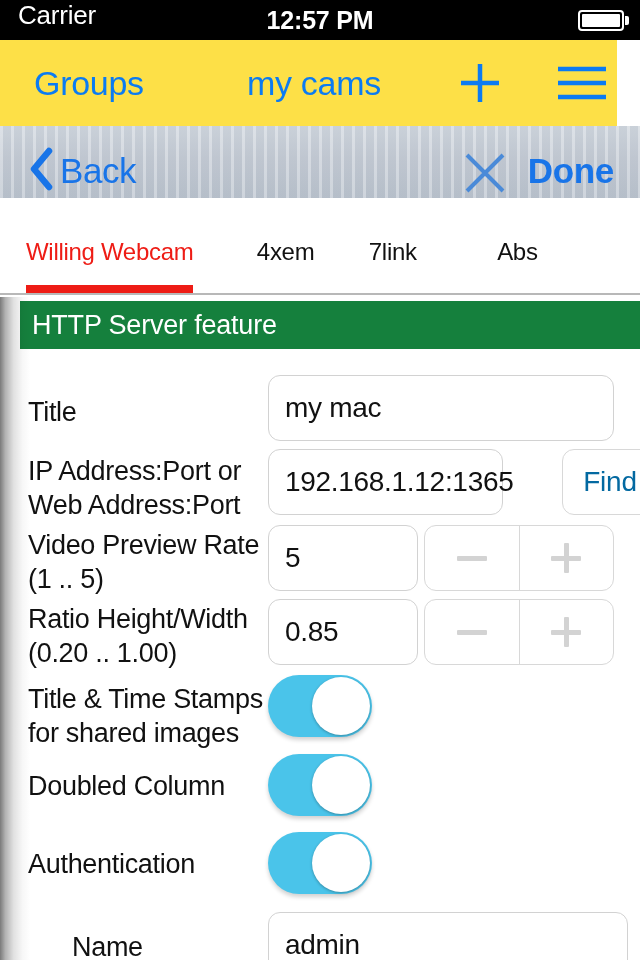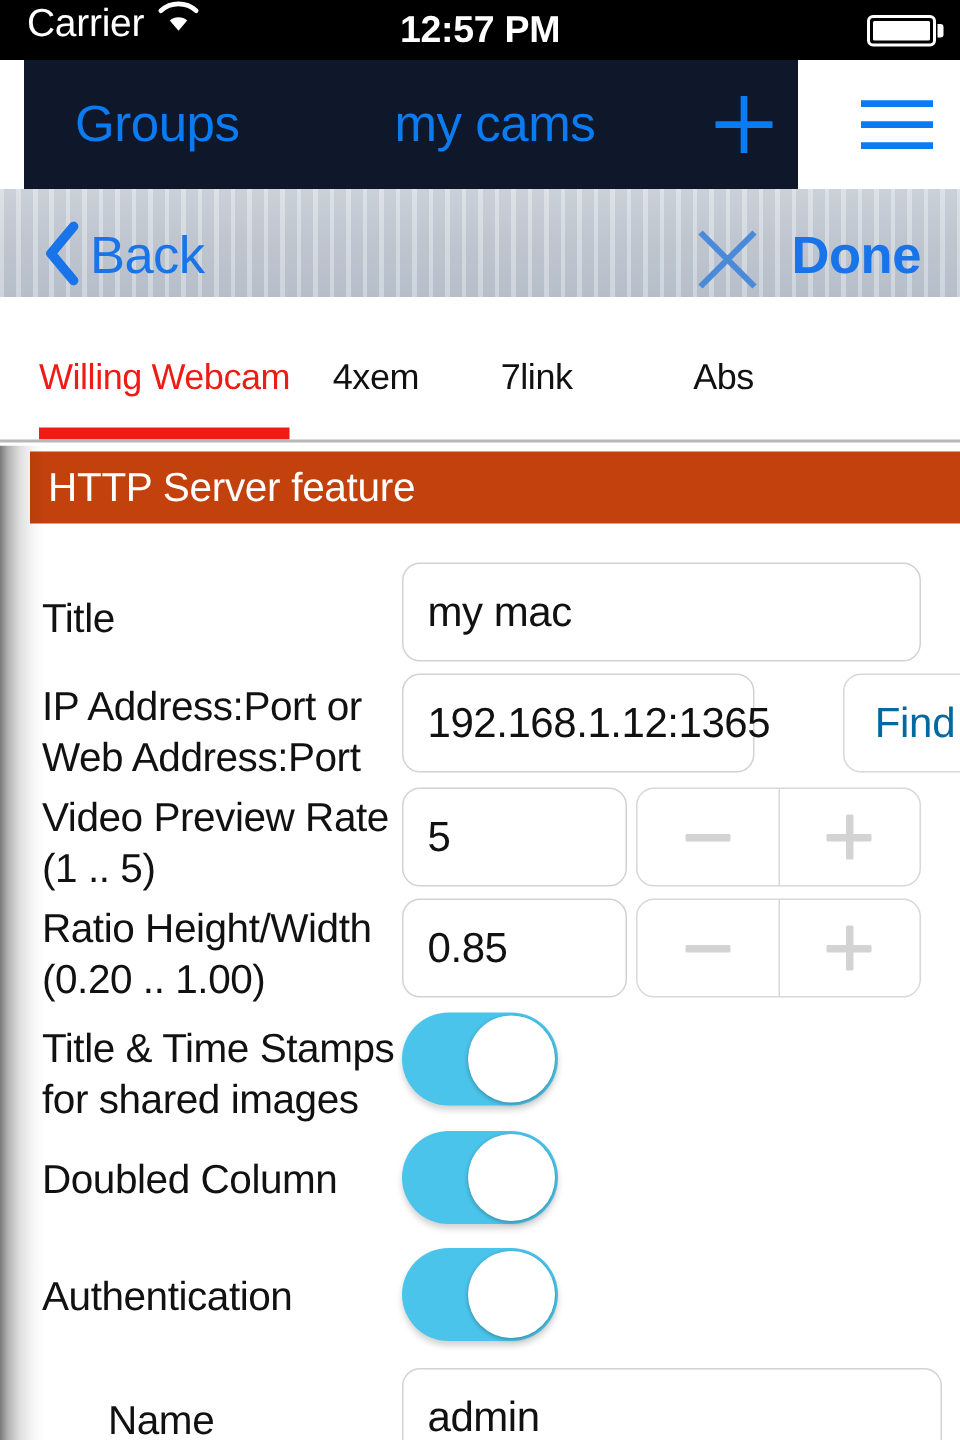--- a/index.html
+++ b/index.html
@@ -26,22 +26,23 @@
     width: 640px;
     height: 40px;
     background: #000000;
     color: #ffffff;
   }
   .status-left {
     position: absolute;
     left: 18px; top: 0;
     height: 40px;
     display: flex;
-    align-items: flex-start;
+    align-items: flex-end;
     gap: 9px;
+    flex-direction: column;
   }
   .carrier-text {
     font-size: 26px;
     letter-spacing: -0.2px;
     color: #ffffff;
   }
   .wifi-icon { display: block; }
   .status-time {
     position: absolute;
     left: 0; top: 0;
@@ -72,24 +73,24 @@
     position: absolute;
     right: 11px; top: 16px;
     width: 4px; height: 9px;
     background: #ffffff;
     border-radius: 0 2px 2px 0;
   }
 
   
   .topnav {
     position: absolute;
-    top: 40px; left: 16px;
-    width: 516px;
+    top: 40px; left: 0;
+    width: 617px;
     height: 86px;
-    background: #0f172a;
+    background: #fde047;
     display: flex;
     align-items: center;
   }
   .topnav-groups {
     position: absolute;
     left: 34px;
     font-size: 34px;
     color: #0b7bf2;
     letter-spacing: -0.3px;
   }
@@ -208,21 +209,21 @@
       rgba(0,0,0,0) 100%);
     z-index: 30;
     pointer-events: none;
   }
 
   .section-header {
     position: absolute;
     top: 4px; left: 20px;
     width: 620px;
     height: 48px;
-    background: #c2410c;
+    background: #15803d;
     display: flex;
     align-items: center;
     padding-left: 12px;
   }
   .section-header-label {
     font-size: 27px;
     color: #ffffff;
     letter-spacing: -0.2px;
   }
 
@@ -370,21 +371,21 @@
       </svg>
     </div>
     <div class="subnav-done">Done</div>
   </div>
 
   <div class="tabbar">
     <span class="tab active" style="margin-left:26px;">
       <span>Willing Webcam</span>
       <span class="tab-underline"></span>
     </span>
-    <span class="tab" style="margin-left:24px;">
+    <span class="tab" style="margin-left:59px;">
       <span>4xem</span>
     </span>
     <span class="tab" style="margin-left:50px;">
       <span>7link</span>
     </span>
     <span class="tab" style="margin-left:76px;">
       <span>Abs</span>
     </span>
     
   </div>

